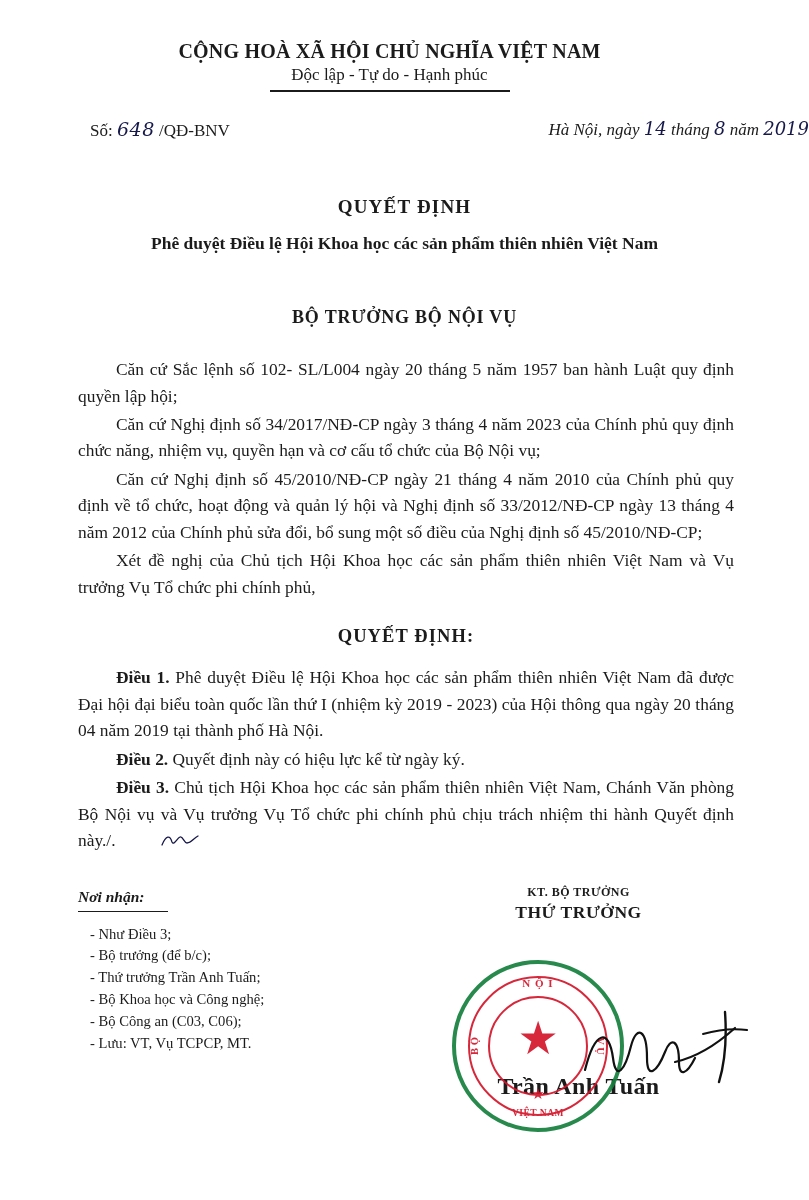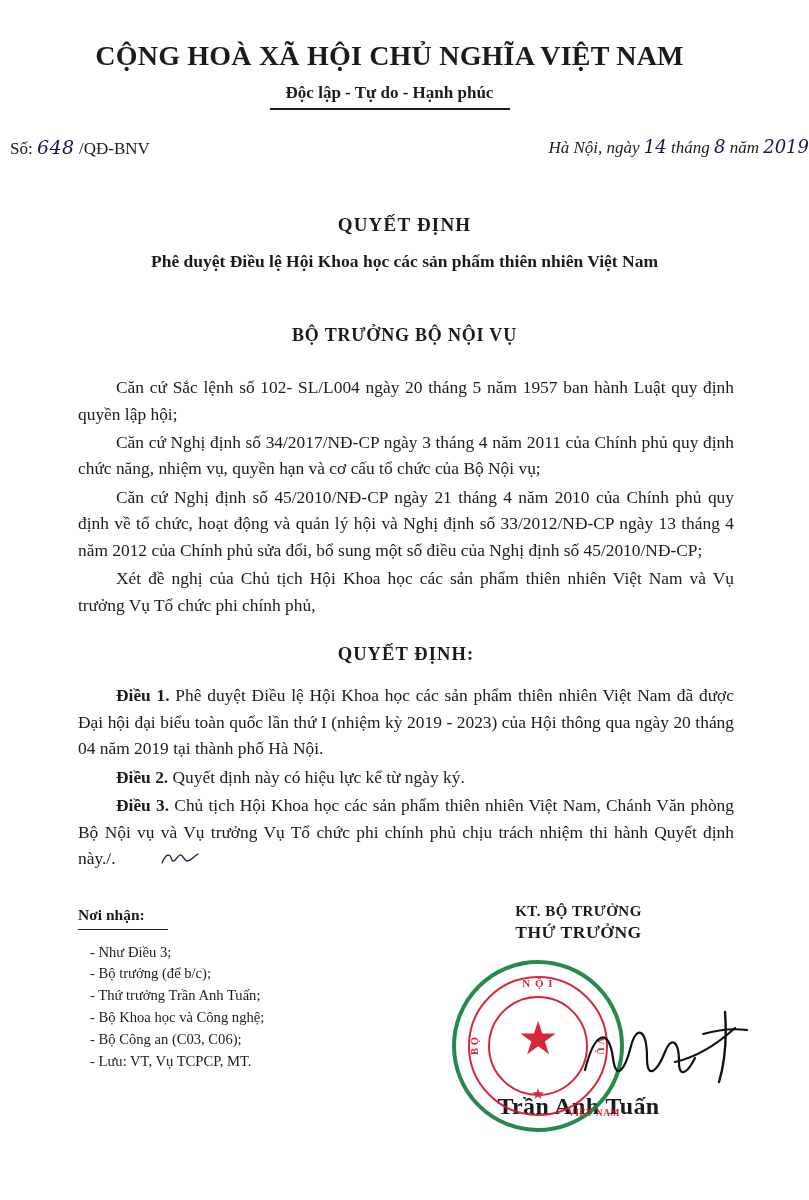--- a/index.html
+++ b/index.html
@@ -36,28 +36,28 @@
     flex: 1;
     text-align: center;
     padding-right: 30px;
   }
   .org-name {
     font-size: 17.5px;
     font-weight: bold;
     letter-spacing: 0.3px;
   }
   .country-name {
-    font-size: 28px;
+    font-size: 20px;
     font-weight: bold;
     letter-spacing: 0.2px;
   }
   .motto {
     font-size: 17px;
-    font-weight: bold;
-    margin-top: 11px;
+    font-weight: normal;
+    margin-top: 2px;
   }
   .rule-short {
     width: 78px;
     height: 1.5px;
     background: #1b1b1b;
     margin: 7px auto 0 auto;
   }
   .rule-motto {
     width: 240px;
     height: 1.5px;
@@ -65,21 +65,21 @@
     margin: 5px auto 0 auto;
   }
 
   
   .numline {
     display: flex;
     margin-top: 26px;
   }
   .numline-left {
     width: 300px;
-    text-align: left;
+    text-align: center;
     padding-left: 10px;
     font-size: 17px;
   }
   .numline-right {
     flex: 1;
     text-align: right;
     font-size: 17px;
     font-style: italic;
   }
   .hand {
@@ -149,20 +149,21 @@
     display: flex;
     margin-top: 30px;
     padding: 0 40px 0 78px;
   }
   .recipients {
     width: 330px;
     font-size: 14.6px;
     line-height: 1.5;
   }
   .recipients-title {
+    font-style: italic;
     font-weight: bold;
     font-size: 15.5px;
     margin-bottom: 2px;
   }
   .recipients-title-underline {
     width: 90px;
     height: 1px;
     background: #1b1b1b;
     margin-bottom: 3px;
   }
@@ -174,21 +175,21 @@
   .recipients li {
     white-space: nowrap;
   }
   .signblock {
     flex: 1;
     text-align: center;
     position: relative;
     padding-right: 20px;
   }
   .sign-role1 {
-    font-size: 15px;
+    font-size: 12px;
     font-weight: bold;
     letter-spacing: 0.5px;
   }
   .sign-role2 {
     font-size: 17.5px;
     font-weight: bold;
     letter-spacing: 0.5px;
     margin-top: 2px;
   }
   .sign-name {
@@ -241,21 +242,21 @@
   .seal-text {
     position: absolute;
     width: 100%;
     text-align: center;
     font-size: 11px;
     font-weight: bold;
     color: #d4152a;
     letter-spacing: 1px;
   }
   .seal-text-top { top: 13px; }
-  .seal-text-bottom { bottom: 10px; font-size: 9.5px; letter-spacing: 0.5px; text-align: right;}
+  .seal-text-bottom { bottom: 10px; font-size: 9.5px; letter-spacing: 0.5px;}
   .seal-text-left {
     position: absolute;
     left: 10px;
     top: 50%;
     transform: translateY(-50%) rotate(-90deg);
     font-size: 10.5px;
     font-weight: bold;
     color: #d4152a;
   }
   .seal-text-right {
@@ -320,21 +321,21 @@
       <span class="hand">2019</span>
     </div>
   </div>
 
   <div class="doc-type">QUYẾT ĐỊNH</div>
   <div class="doc-subject">Phê duyệt Điều lệ Hội Khoa học các sản phẩm thiên nhiên Việt Nam</div>
   <div class="issuer">BỘ TRƯỞNG BỘ NỘI VỤ</div>
 
   <div class="body">
     <p>Căn cứ Sắc lệnh số 102- SL/L004 ngày 20 tháng 5 năm 1957 ban hành Luật quy định quyền lập hội;</p>
-    <p>Căn cứ Nghị định số 34/2017/NĐ-CP ngày 3 tháng 4 năm 2011 của Chính phủ quy định chức năng, nhiệm vụ, quyền hạn và cơ cấu tổ chức của Bộ Nội vụ;</p>
+    <p>Căn cứ Nghị định số 34/2017/NĐ-CP ngày 3 tháng 4 năm 2023 của Chính phủ quy định chức năng, nhiệm vụ, quyền hạn và cơ cấu tổ chức của Bộ Nội vụ;</p>
     <p>Căn cứ Nghị định số 45/2010/NĐ-CP ngày 21 tháng 4 năm 2010 của Chính phủ quy định về tổ chức, hoạt động và quản lý hội và Nghị định số 33/2012/NĐ-CP ngày 13 tháng 4 năm 2012 của Chính phủ sửa đổi, bổ sung một số điều của Nghị định số 45/2010/NĐ-CP;</p>
     <p>Xét đề nghị của Chủ tịch Hội Khoa học các sản phẩm thiên nhiên Việt Nam và Vụ trưởng Vụ Tổ chức phi chính phủ,</p>
 
     <div class="decide-word">QUYẾT ĐỊNH:</div>
 
     <p>
       <span class="article-label">Điều 1.</span><span> Phê duyệt Điều lệ Hội Khoa học các sản phẩm thiên nhiên Việt Nam đã được Đại hội đại biểu toàn quốc lần thứ I (nhiệm kỳ 2019 - 2023) của Hội thông qua ngày 20 tháng 04 năm 2019 tại thành phố Hà Nội.</span>
     </p>
     <p>
       <span class="article-label">Điều 2.</span><span> Quyết định này có hiệu lực kể từ ngày ký.</span>

